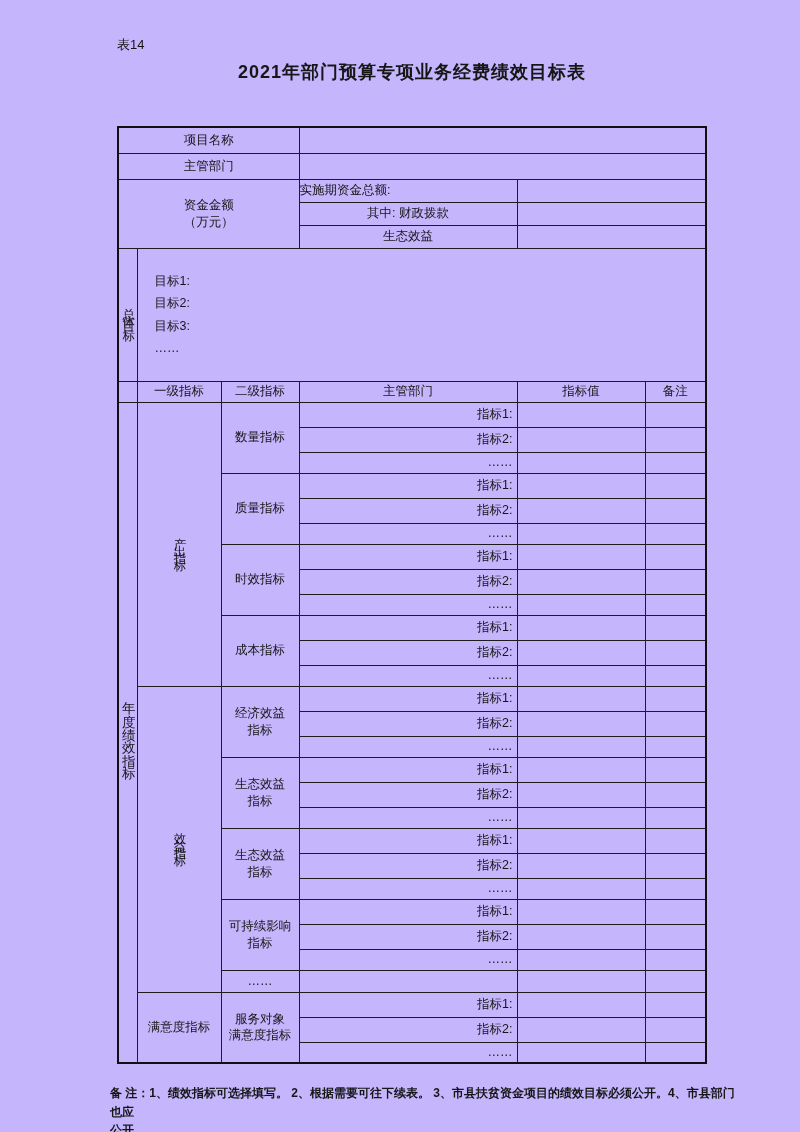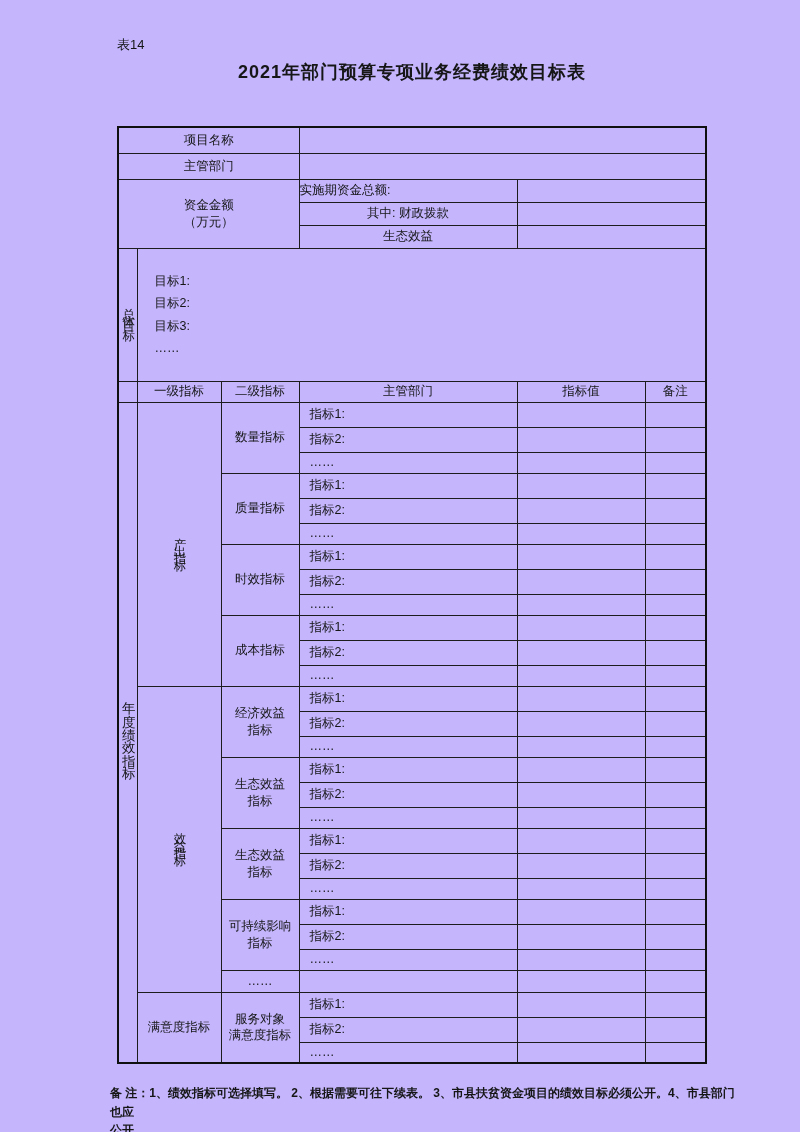--- a/index.html
+++ b/index.html
@@ -31,21 +31,21 @@
   .nopad { padding:0; }
   .goal-content {
     text-align:left; padding-left:17px; white-space:pre-line;
     line-height:1.78; vertical-align:middle;
   }
   .vtext {
     display:inline-block; writing-mode:vertical-rl; text-orientation:upright;
     letter-spacing:7px; line-height:1.1; white-space:nowrap;
   }
   .vwide { letter-spacing:13px; font-size:13.5px; }
-  .content-cell { text-align:left; padding-left:10px; }
+  .content-cell { text-align:right; padding-left:24px; }
   
   .r-top  { height:26px;padding-left:44px; }
   .r-fund { height:23px; }
   .r-goal { height:133px; }
   .r-hdr  { height:21px;margin-left:33px; }
   .r-ind  { height:25px; }
   .r-dots { height:21px; }
   .r-dots2{ height:22px; }
   .note {
     margin-left:0px; margin-top:20px; width:636px;

